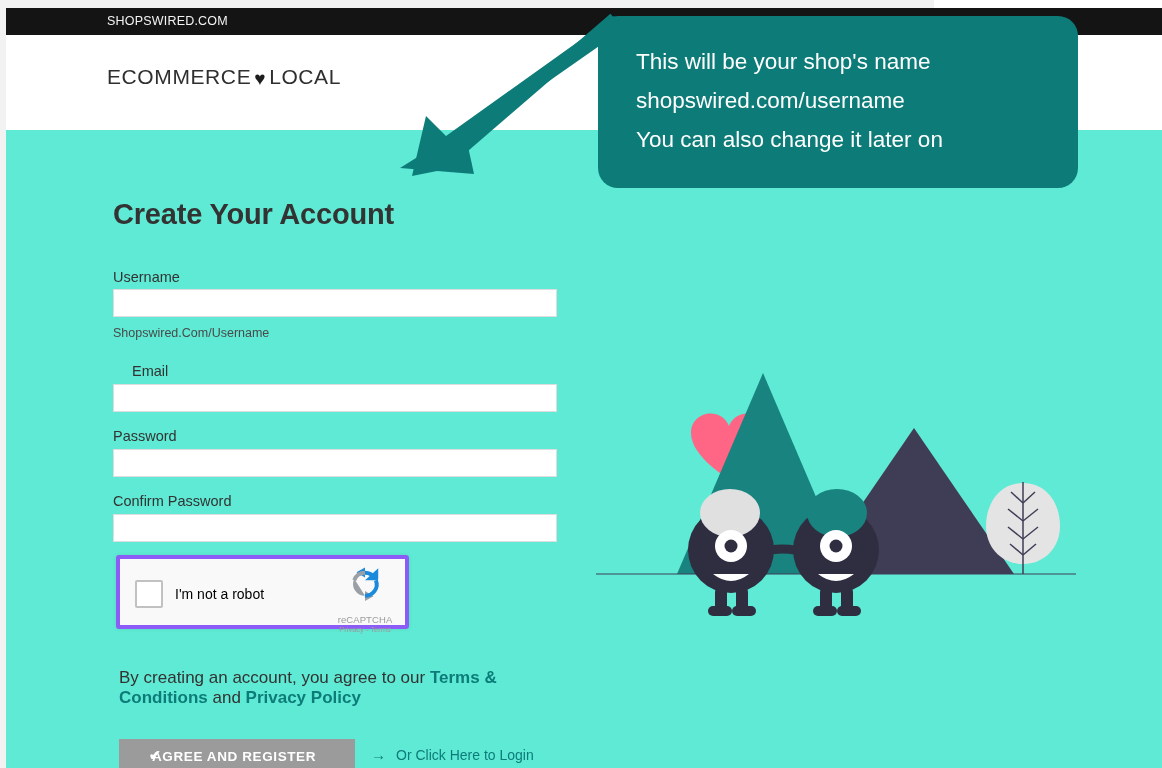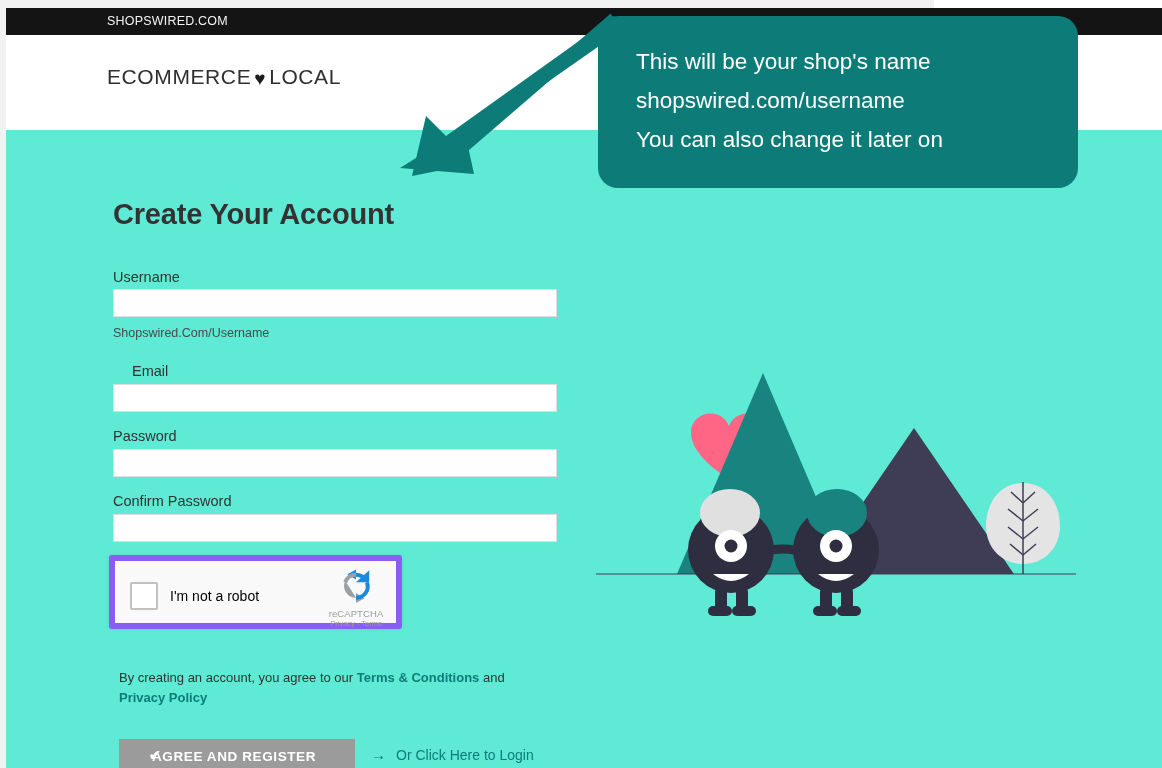--- a/index.html
+++ b/index.html
@@ -155,26 +155,26 @@
   }
   .field-help {
     position: absolute;
     left: 107px;
     font-size: 12.5px;
     color: #4a4a4a;
   }
   
   .recaptcha {
     position: absolute;
-    left: 103px;
+    left: 110px;
     top: 425px;
     width: 293px;
     height: 74px;
     background: #f9f9f9;
-    border: 6px solid #8b5cf6;
+    border: 4px solid #8b5cf6;
     border-radius: 3px;
     box-shadow: 0 0 4px rgba(0,0,0,.08);
     box-sizing: border-box;
   }
   .rc-box {
     position: absolute;
     left: 15px;
     top: 21px;
     width: 28px;
     height: 28px;
@@ -194,33 +194,33 @@
     position: absolute;
     right: 10px;
     top: 8px;
     width: 60px;
     text-align: center;
   }
   .rc-brand {
     font-size: 9.5px;
     color: #9b9b9b;
     letter-spacing: .1px;
-    margin-top: 1px;
+    margin-top: 9px;
   }
   .rc-legal {
     font-size: 7.5px;
     color: #9b9b9b;
   }
   
   .terms {
     position: absolute;
     left: 113px;
     top: 538px;
     width: 430px;
-    font-size: 13px;
+    font-size: 17px;
     color: #333333;
     line-height: 20px;
   }
   .terms a {
     color: #0d7c79;
     text-decoration: none;
     font-weight: bold;
   }
   
   .btn-register {

